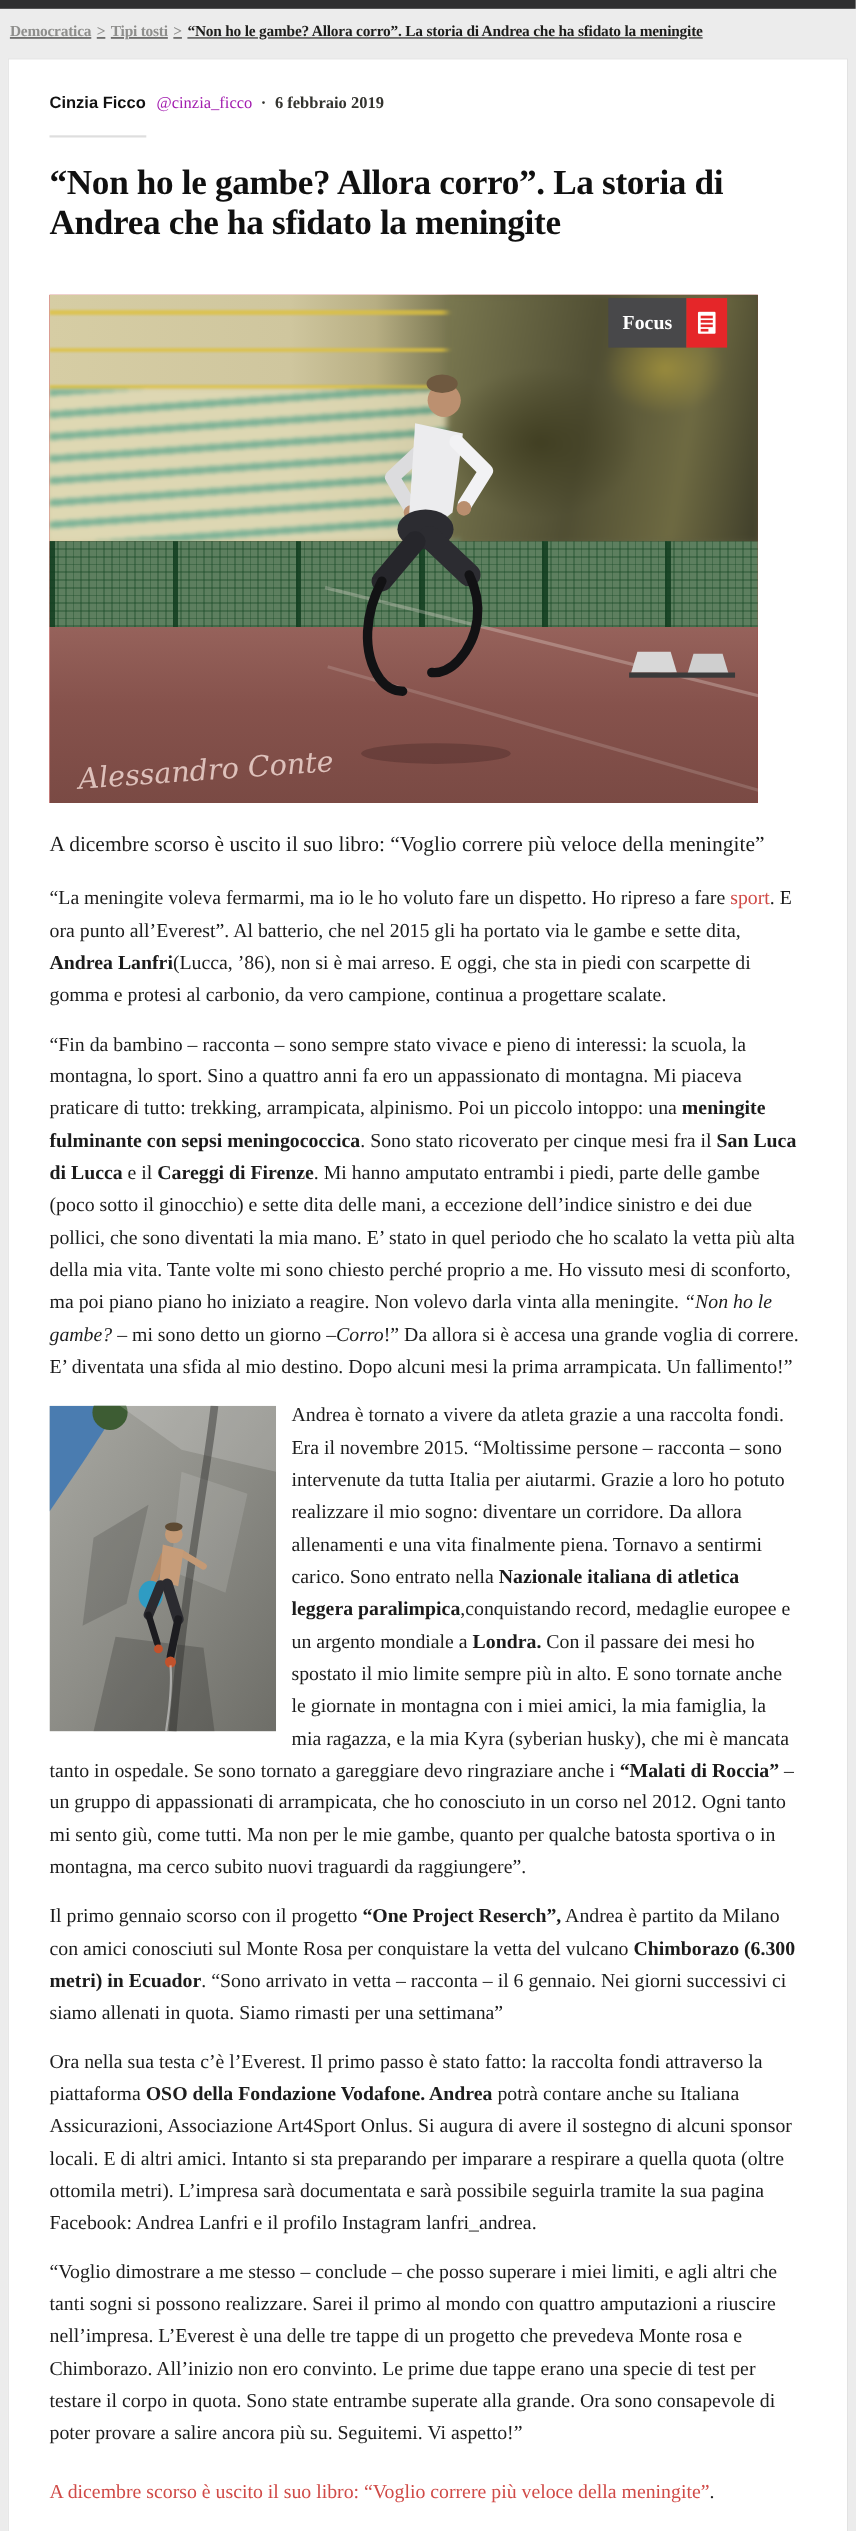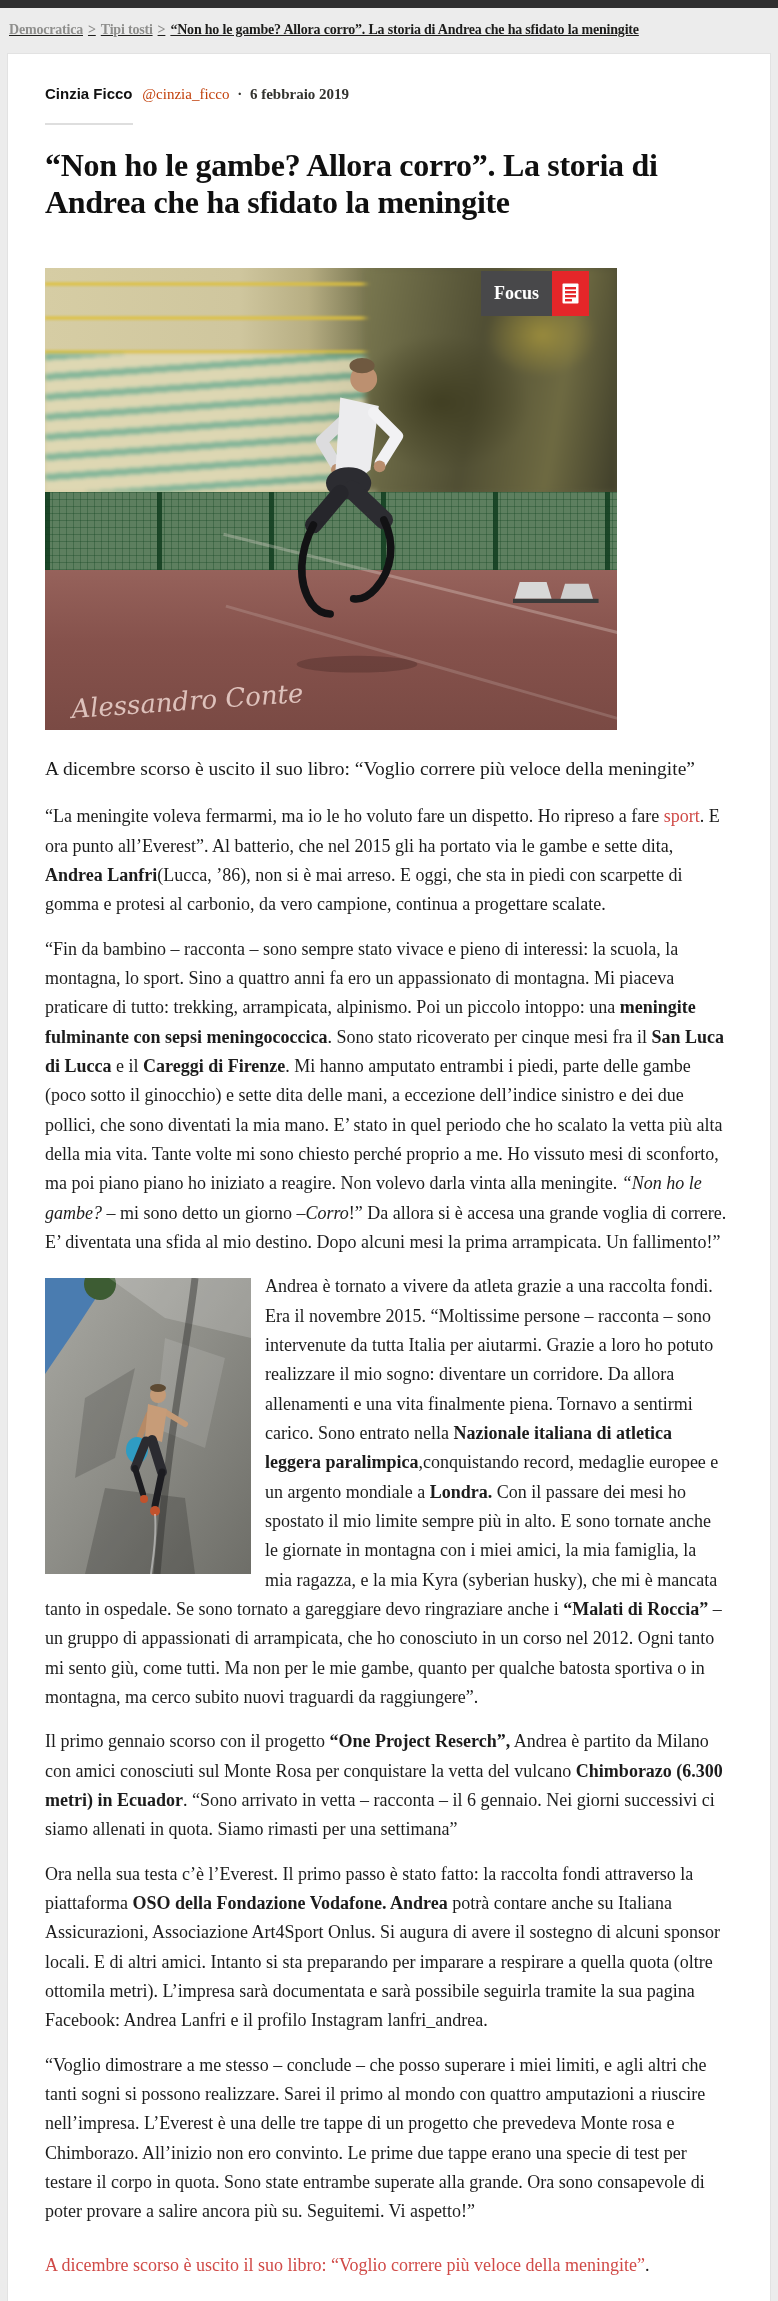--- a/index.html
+++ b/index.html
@@ -26,31 +26,31 @@
     padding:30px 43px 60px 37px;
   }
   
   .author-row{font-size:15px;line-height:1.3;}
   .author-name{
     font-family:"Liberation Sans", sans-serif;
     font-weight:bold;color:#111;
     display:inline-block;border-bottom:2px solid #dedede;
     padding-bottom:19px;text-decoration:none;cursor:pointer;
   }
-  .author-handle{color:#c2410c;margin-left:6px;text-decoration:none;cursor:pointer;}
+  .author-handle{color:#a21caf;margin-left:6px;text-decoration:none;cursor:pointer;}
   .author-sep{color:#33332f;font-weight:bold;margin:0 4px;}
   .author-date{color:#33332f;font-weight:bold;}
   
   .article-title{
     font-size:32px;line-height:1.18;font-weight:bold;color:#101010;
     margin:22px 0 0 0;max-width:620px;letter-spacing:-0.3px;
   }
   
   .hero{
-    position:relative;margin-top:46px;width:572px;height:462px;
+    position:relative;margin-top:46px;width:644px;height:462px;
     overflow:hidden;background:#b91c1c;
   }
   .hero-stands{position:absolute;left:0;top:0;right:0;height:224px;
     background:linear-gradient(90deg,#d6cda4 0%,#cfc69e 34%,#b7ae83 46%,#6f6d49 58%,#55543a 72%,#6b6947 86%,#4f4e36 100%);}
   .hero-seats{position:absolute;left:0;top:86px;width:58%;height:138px;
     background:repeating-linear-gradient(176deg,rgba(96,170,146,.78) 0 6px,rgba(224,218,182,.85) 6px 20px);
     filter:blur(2px);}
   .hero-rails{position:absolute;left:0;top:0;width:58%;height:96px;
     background:repeating-linear-gradient(180deg,rgba(226,198,70,0) 0 14px,rgba(222,192,60,.75) 14px 18px,rgba(210,200,160,0) 18px 34px);
     filter:blur(1px);}

